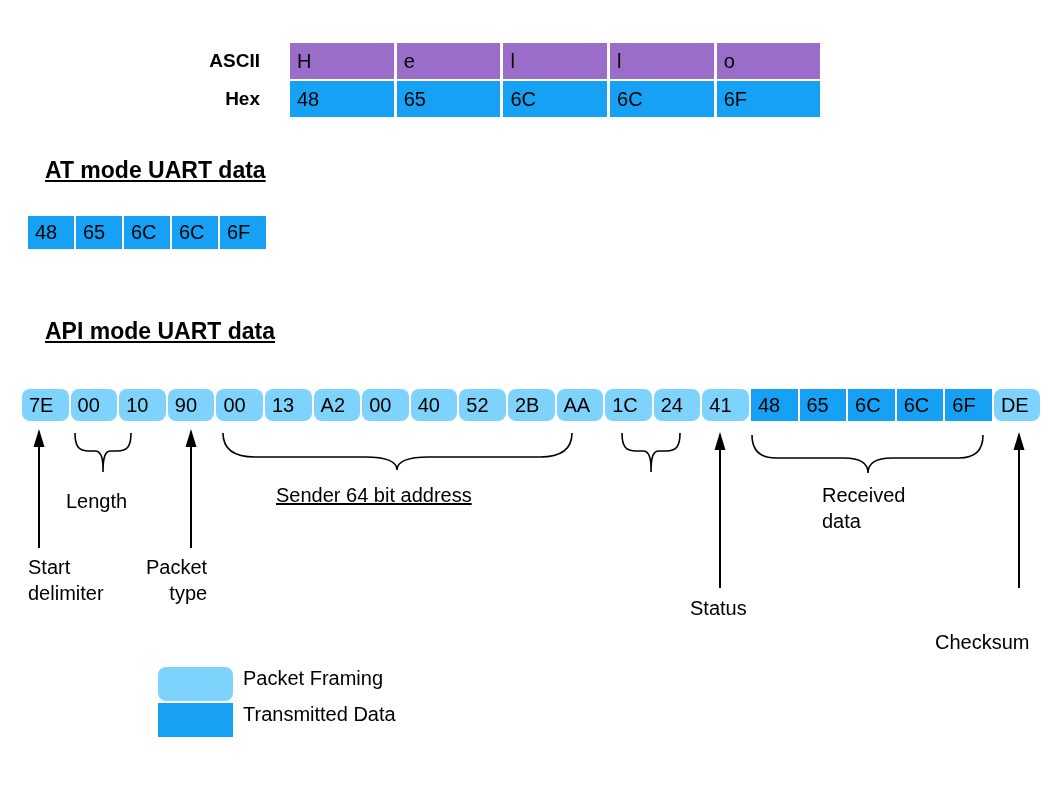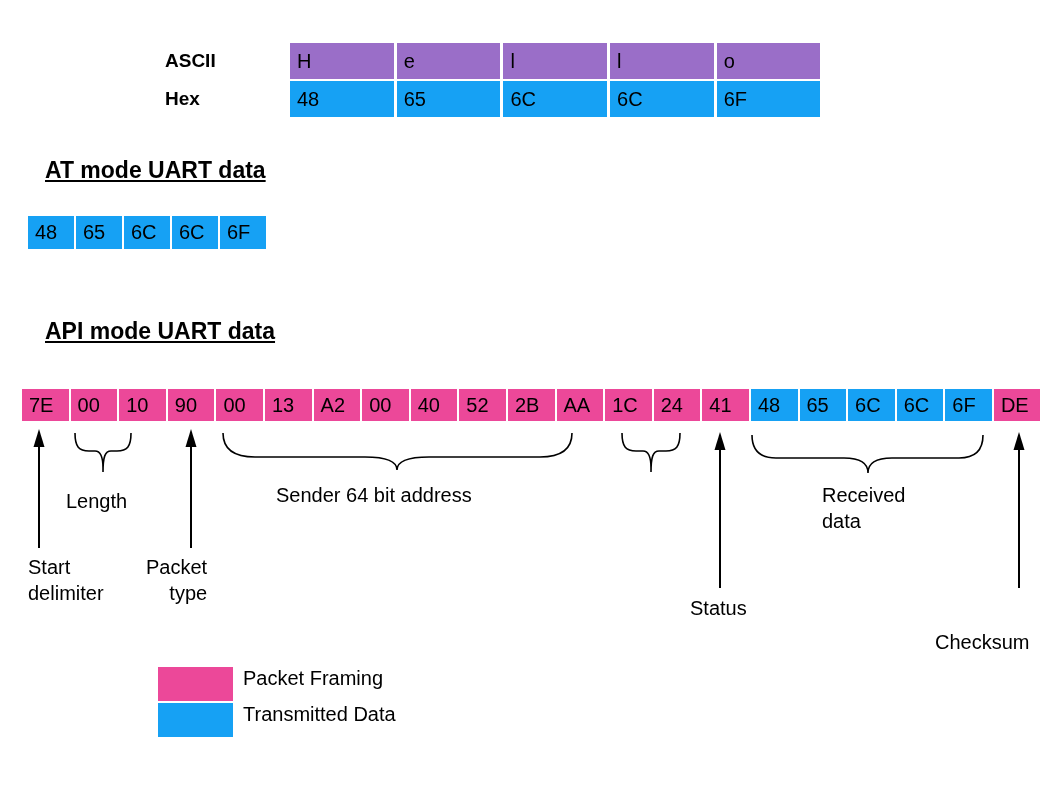--- a/index.html
+++ b/index.html
@@ -20,34 +20,34 @@
   
   .row { display: flex; }
   .cell {
     font-size: 20px;
     color: #000;
     padding-left: 7px;
     display: flex;
     align-items: center;
     flex: none;
   }
-  .c-green { background: #ec4899; }
+  .c-green { background: #7dd3fc; border-radius: 8px; }
   .c-blue  { background: #16A1F4; }
   .c-purple{ background: #9A6EC8; }
 
   
   #ascii-hex-table { left: 290px; top: 43px; }
   #ascii-hex-table .row { gap: 3px; }
   #ascii-hex-table .row + .row { margin-top: 2px; }
   #ascii-hex-table .cell { width: 103.7px; height: 36px; }
   .tbl-label {
     font-weight: bold;
     font-size: 19px;
     width: 95px;
-    text-align: left;
+    text-align: right;
     line-height: 36px;
   }
   #ascii-label { left: 165px; top: 43px; }
   #hex-label   { left: 165px; top: 81px; }
 
   
   #at-row { left: 28px; top: 216px; gap: 2px; }
   #at-row .cell { width: 46px; height: 33px; }
 
   
@@ -64,21 +64,21 @@
   #at-heading  { left: 45px; top: 157px; }
   #api-heading { left: 45px; top: 318px; }
 
   
   .note {
     font-size: 20px;
     line-height: 26px;
     white-space: pre-line;
   }
   #label-length          { left: 66px;  top: 488px; }
-  #label-sender64        { left: 276px; top: 482px; }
+  #label-sender64        { left: 276px; top: 482px; text-decoration: underline; }
   #label-start-delimiter { left: 28px;  top: 554px; }
   #label-packet-type     { left: 146px; top: 554px; text-align: right; }
   #label-sender16        { left: 613px; top: 482px; line-height: 25px; }
   #label-status          { left: 690px; top: 595px; }
   #label-received        { left: 822px; top: 482px; }
   #label-checksum        { left: 935px; top: 595px; margin-top: 34px; }
 
   
   #annot-svg { left: 0; top: 0; pointer-events: none; }
 

